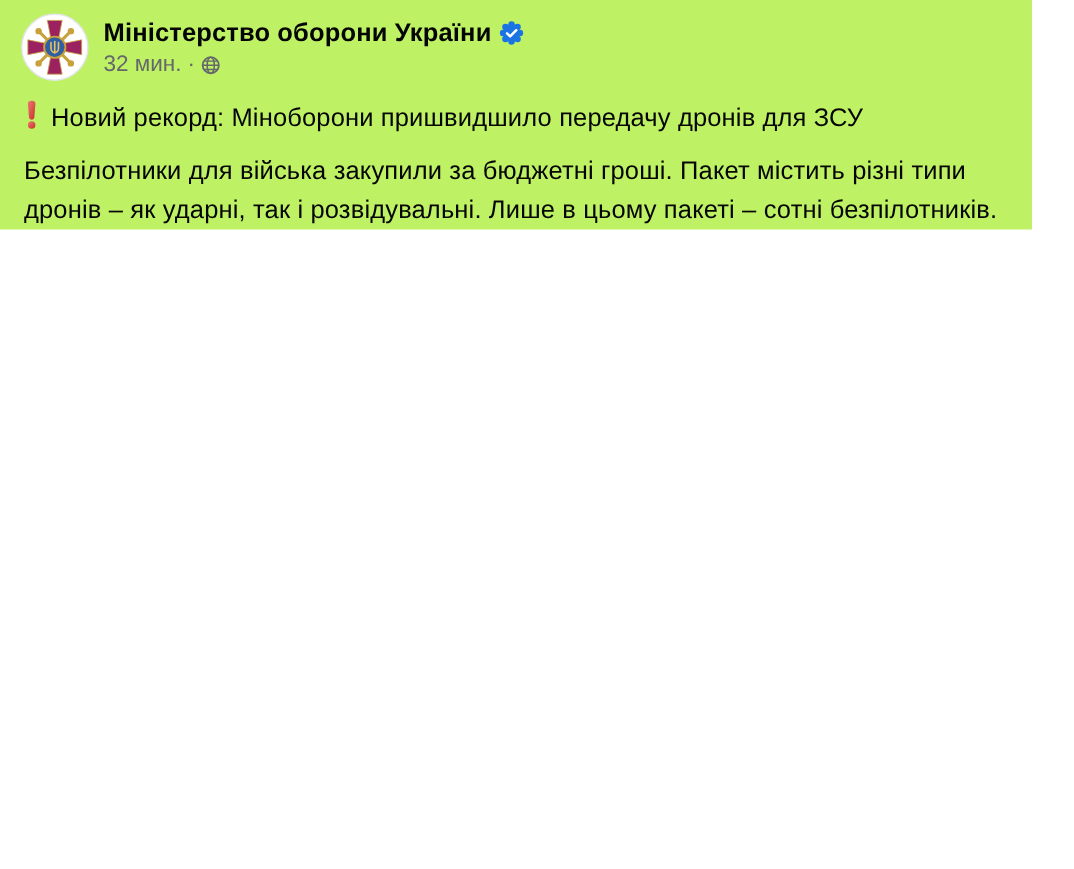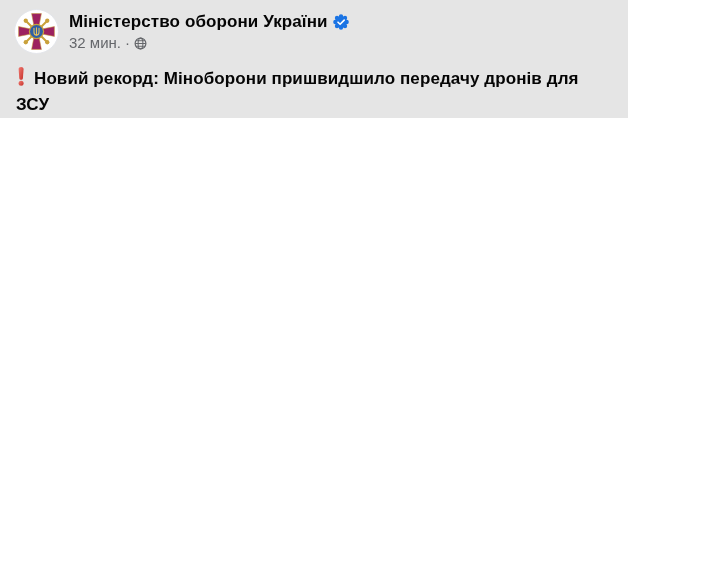--- a/index.html
+++ b/index.html
@@ -2,21 +2,21 @@
 <html><head>
 <meta charset="utf-8">
 <style>
   * { margin: 0; padding: 0; box-sizing: border-box; }
   html, body { background: #ffffff; }
   body {
     width: 716px; height: 579px; overflow: hidden;
     font-family: "Liberation Sans", "DejaVu Sans", sans-serif;
     color: #050505;
   }
-  .post { width: 628px; background: #e5e5e5; }
+  .post { width: 688px; background: #bef264; }
 
   
   .post-header {
     display: flex; align-items: center;
     padding: 9px 16px 4px 14px;
   }
   .avatar {
     width: 45px; height: 45px; border-radius: 50%;
     border: 1px solid #e4e6eb; background: #fff;
     flex: 0 0 auto; overflow: hidden; cursor: pointer;
@@ -33,21 +33,21 @@
   .verified { width: 16px; height: 16px; display: inline-block; flex: 0 0 auto; }
   .meta-row {
     display: flex; align-items: center; gap: 4px;
     font-size: 15px; color: #65676b; line-height: 19px; margin-top: 1px;
   }
   .timestamp { cursor: pointer; }
   .meta-sep { font-size: 15px; color: #65676b; }
   .globe { width: 13px; height: 13px; display: inline-block; margin-top: 1px; }
 
   
-  .post-body { padding: 8px 16px 0 16px; font-weight: bold; }
+  .post-body { padding: 8px 16px 0 16px; }
   .post-body p {
     font-size: 17px; line-height: 26px; color: #050505;
     margin: 0 0 9px 0; letter-spacing: 0.1px;
   }
   .excl-icon {
     display: inline-block; width: 11px; height: 19px;
     vertical-align: -2px; margin-right: 7px;
   }
 </style>
 </head>
@@ -121,15 +121,16 @@
         <defs>
           <linearGradient id="exg" x1="0" y1="0" x2="1" y2="1">
             <stop offset="0" stop-color="#f07a72"></stop>
             <stop offset="1" stop-color="#c62f28"></stop>
           </linearGradient>
         </defs>
         <path d="M2.6 2 C2.6 0.9 3.7 0 5.1 0 C6.5 0 7.6 0.9 7.6 2 L6.9 11.2 C6.8 12.1 6 12.8 5.1 12.8 C4.2 12.8 3.4 12.1 3.3 11.2 Z" fill="url(#exg)"></path>
         <circle cx="5.1" cy="16.3" r="2.5" fill="url(#exg)"></circle>
       </svg><span>Новий рекорд: Міноборони пришвидшило передачу дронів для ЗСУ</span>
     </p>
+    <p>Безпілотники для війська закупили за бюджетні гроші. Пакет містить різні типи дронів – як ударні, так і розвідувальні. Лише в цьому пакеті – сотні безпілотників.</p>
   </div>
 
 </article>
 
 </body></html>

